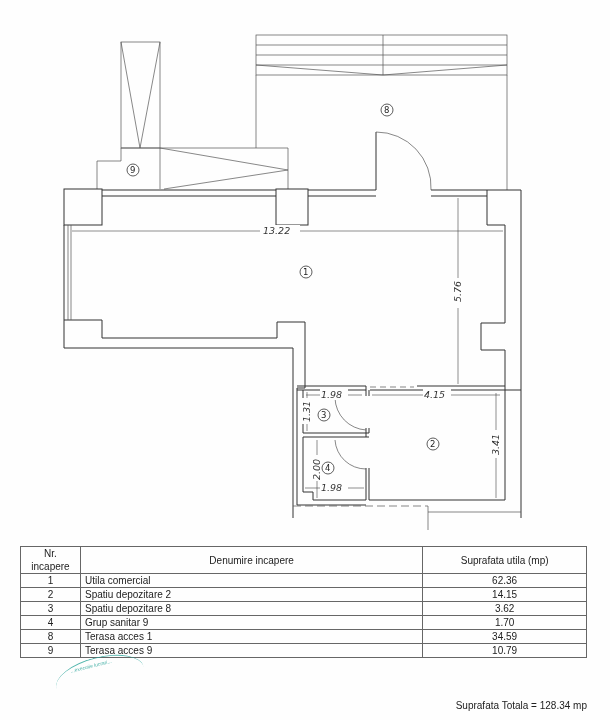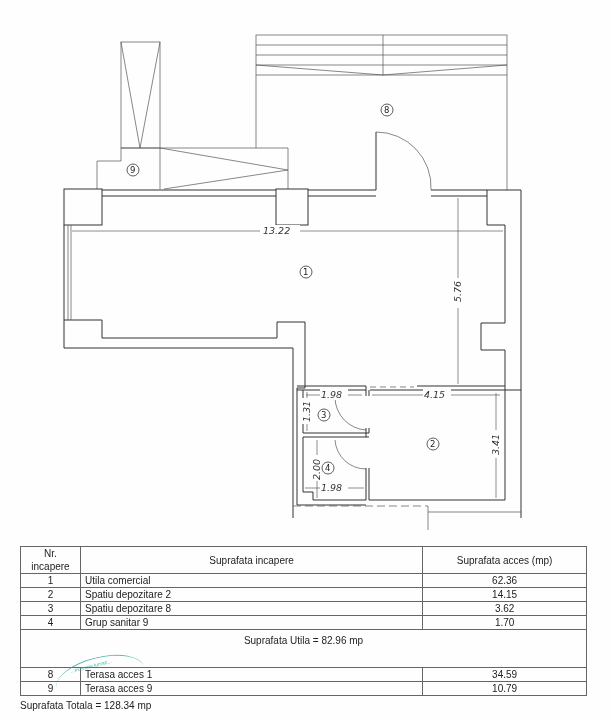--- a/index.html
+++ b/index.html
@@ -9,21 +9,21 @@
   #plan .thin { stroke:#555; stroke-width:0.7; fill:none; }
   #plan .dim { stroke:#444; stroke-width:0.6; fill:none; }
   #plan text.dimt { font-family:"DejaVu Sans", sans-serif; font-style:italic; font-size:9.5px; fill:#333; }
   #plan text.lbl { font-family:"DejaVu Sans", sans-serif; font-size:8.5px; fill:#222; }
   #plan circle.lblc { stroke:#333; stroke-width:0.8; fill:#fff; }
   .tbl-wrap { position:absolute; left:20px; top:546px; width:567px; }
   table.rooms { border-collapse:collapse; width:567px; font-size:10px; }
   table.rooms td { border:1px solid #666; height:13px; padding:0 4px; line-height:13px; }
   table.rooms td.c { text-align:center; }
   table.rooms tr.sum td { text-align:center; height:33px; vertical-align:top; padding-top:4px; }
-  .total { position:absolute; left:20px; width:567px; top:700px; text-align:left; font-size:10px; }
+  .total { position:absolute; left:20px; width:567px; top:700px; text-align:right; font-size:10px; }
   .stamp { position:absolute; left:55px; top:657px; width:90px; height:40px; border-top:1.5px solid #2aa59a; border-radius:50% 50% 0 0; transform:rotate(-14deg); opacity:0.8; }
   .stamp span { position:absolute; left:18px; top:3px; font-size:5px; color:#2aa59a; }
 </style>
 </head>
 <body>
 
 <svg id="plan" viewBox="0 0 610 540" xmlns="http://www.w3.org/2000/svg">
 
   <g>
     <rect class="thin" x="121" y="42" width="39" height="106"></rect>
@@ -138,45 +138,42 @@
 <div class="tbl-wrap">
   <table class="rooms">
     <colgroup>
         <col style="width:60px">
         <col style="width:343px">
         <col style="width:164px">
       </colgroup>
     <tbody>
         <tr>
       <td class="c">Nr. incapere</td>
-      <td class="c">Suprafata incapere</td>
-      <td class="c">Suprafata acces (mp)</td>
+      <td class="c">Denumire incapere</td>
+      <td class="c">Suprafata utila (mp)</td>
     </tr>
     <tr>
       <td class="c">1</td>
       <td>Utila comercial</td>
       <td class="c">62.36</td>
     </tr>
     <tr>
       <td class="c">2</td>
       <td>Spatiu depozitare 2</td>
       <td class="c">14.15</td>
     </tr>
     <tr>
       <td class="c">3</td>
       <td>Spatiu depozitare 8</td>
       <td class="c">3.62</td>
     </tr>
     <tr>
       <td class="c">4</td>
       <td>Grup sanitar 9</td>
       <td class="c">1.70</td>
-    </tr>
-    <tr class="sum">
-      <td colspan="3">Suprafata Utila = 82.96 mp</td>
     </tr>
     <tr>
       <td class="c">8</td>
       <td>Terasa acces 1</td>
       <td class="c">34.59</td>
     </tr>
     <tr>
       <td class="c">9</td>
       <td>Terasa acces 9</td>
       <td class="c">10.79</td>

